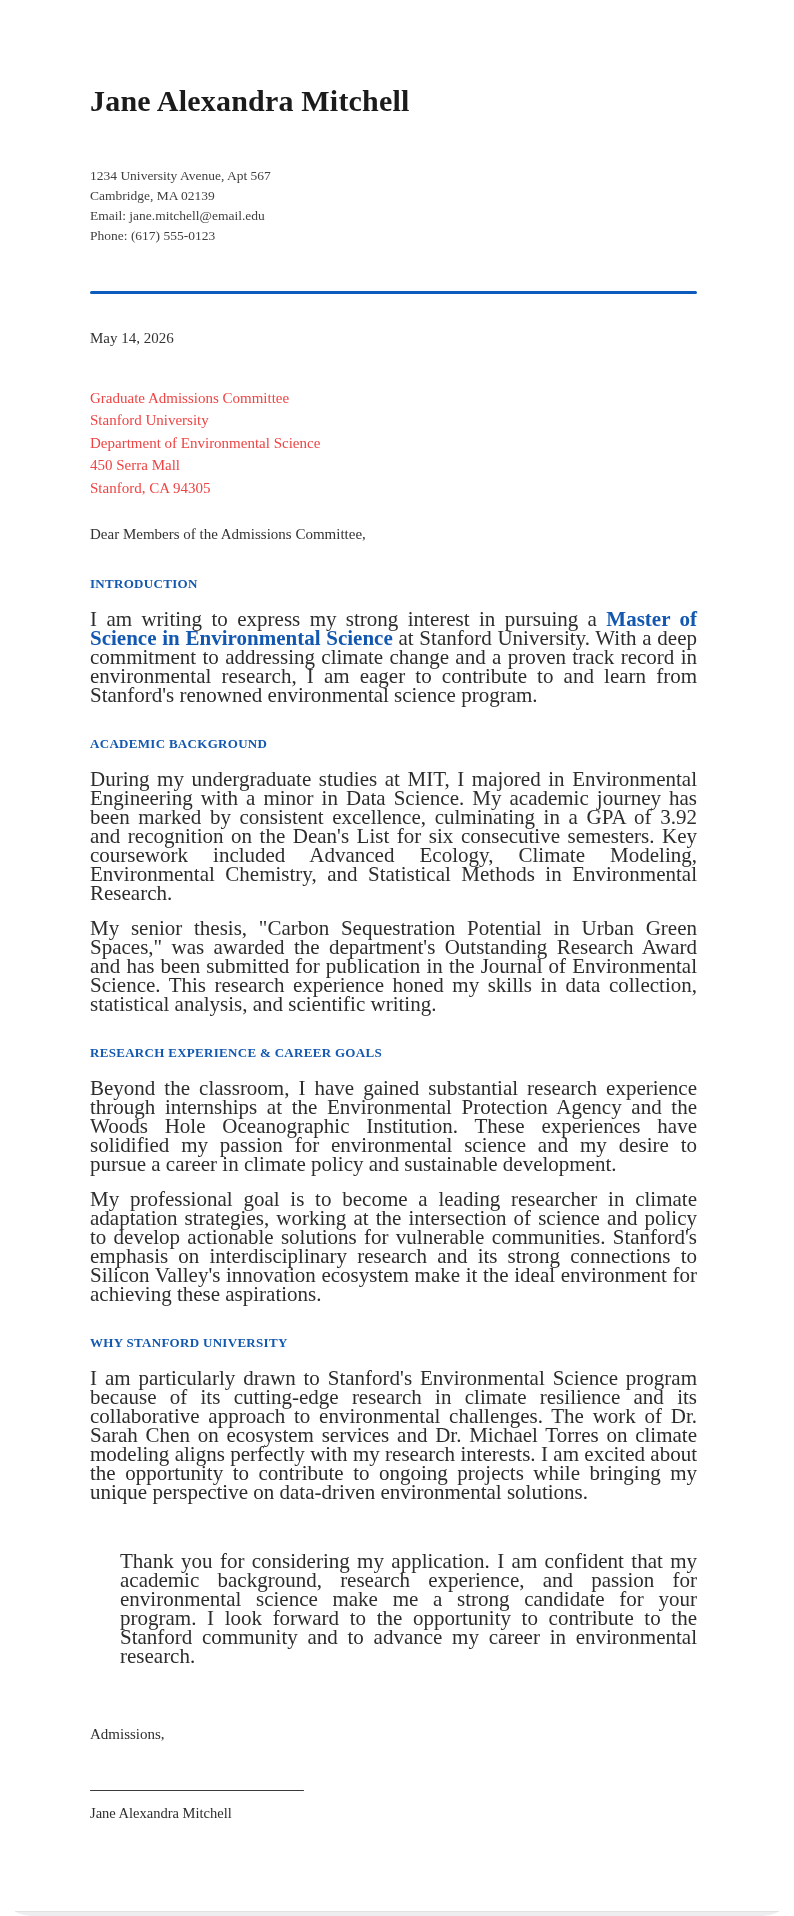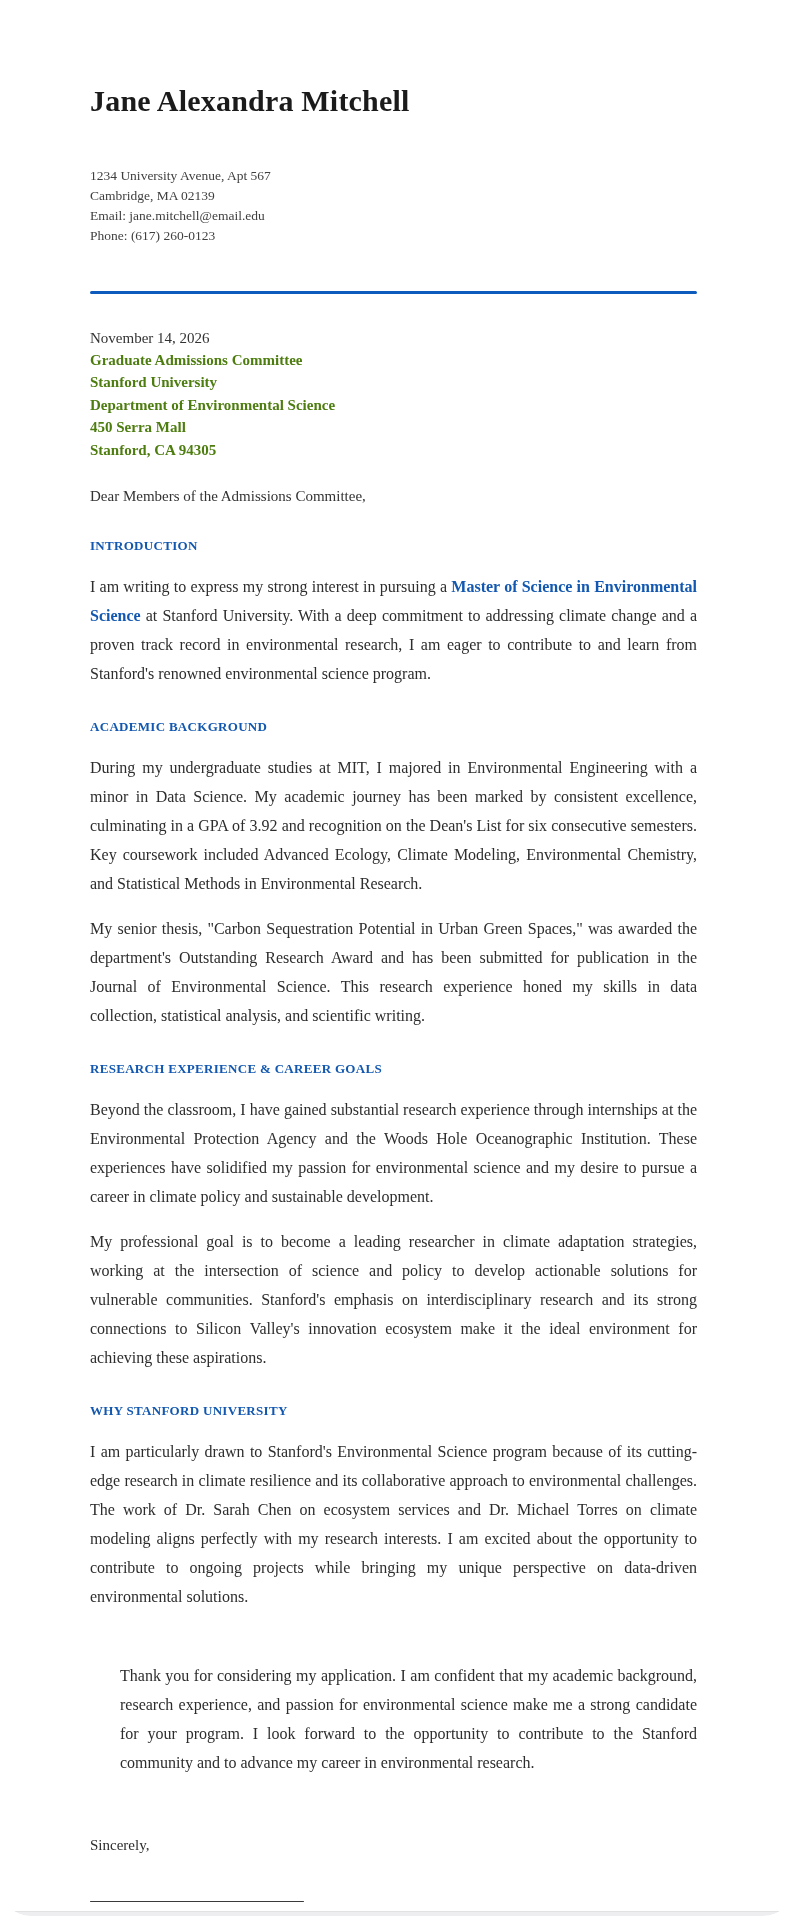--- a/index.html
+++ b/index.html
@@ -34,43 +34,43 @@
     margin-top: 45px;
     width: 100%;
   }
   .date {
     margin-top: 34px;
     font-size: 15px;
     line-height: 21px;
     color: #333333;
   }
   .recipient {
+    margin-top: 38px;
     font-size: 15px;
     line-height: 22.4px;
-    color: #4d7c0f;
-    font-weight: bold;
+    color: #ef4444;
   }
   .salutation {
     margin-top: 25px;
     font-size: 15px;
     line-height: 21px;
     color: #333333;
   }
   h2.section-heading {
     margin-top: 29px;
     font-size: 13px;
     line-height: 20px;
     font-weight: 700;
     letter-spacing: 0.3px;
     color: #1358b0;
   }
   p.body-p {
     margin-top: 16px;
-    font-size: 16px;
-    line-height: 29px;
+    font-size: 21px;
+    line-height: 19px;
     text-align: justify;
     color: #2d2d2d;
   }
   p.closing-p { margin-top: 50px; margin-left: 30px; }
   .hl {
     color: #1358b0;
     font-weight: 700;
   }
   .valediction {
     margin-top: 58px;
@@ -102,27 +102,27 @@
 <body>
 
 <div class="page">
 
   <header>
     <h1 class="sender-name">Jane Alexandra Mitchell</h1>
     <div class="contact">
       <div>1234 University Avenue, Apt 567</div>
       <div>Cambridge, MA 02139</div>
       <div>Email: jane.mitchell@email.edu</div>
-      <div>Phone: (617) 260-0123</div>
+      <div>Phone: (617) 555-0123</div>
     </div>
   </header>
 
   <hr class="divider">
 
-  <div class="date">November 14, 2026</div>
+  <div class="date">May 14, 2026</div>
 
   <div class="recipient">
     <div>Graduate Admissions Committee</div>
     <div>Stanford University</div>
     <div>Department of Environmental Science</div>
     <div>450 Serra Mall</div>
     <div>Stanford, CA 94305</div>
   </div>
 
   <p class="salutation">Dear Members of the Admissions Committee,</p>
@@ -136,21 +136,21 @@
 
   <h2 class="section-heading">RESEARCH EXPERIENCE &amp; CAREER GOALS</h2>
   <p class="body-p">Beyond the classroom, I have gained substantial research experience through internships at the Environmental Protection Agency and the Woods Hole Oceanographic Institution. These experiences have solidified my passion for environmental science and my desire to pursue a career in climate policy and sustainable development.</p>
   <p class="body-p">My professional goal is to become a leading researcher in climate adaptation strategies, working at the intersection of science and policy to develop actionable solutions for vulnerable communities. Stanford's emphasis on interdisciplinary research and its strong connections to Silicon Valley's innovation ecosystem make it the ideal environment for achieving these aspirations.</p>
 
   <h2 class="section-heading">WHY STANFORD UNIVERSITY</h2>
   <p class="body-p">I am particularly drawn to Stanford's Environmental Science program because of its cutting-edge research in climate resilience and its collaborative approach to environmental challenges. The work of Dr. Sarah Chen on ecosystem services and Dr. Michael Torres on climate modeling aligns perfectly with my research interests. I am excited about the opportunity to contribute to ongoing projects while bringing my unique perspective on data-driven environmental solutions.</p>
 
   <p class="body-p closing-p">Thank you for considering my application. I am confident that my academic background, research experience, and passion for environmental science make me a strong candidate for your program. I look forward to the opportunity to contribute to the Stanford community and to advance my career in environmental research.</p>
 
-  <p class="valediction">Sincerely,</p>
+  <p class="valediction">Admissions,</p>
 
   <div class="signature">
     <div class="sig-line"></div>
     <div class="sig-name">Jane Alexandra Mitchell</div>
   </div>
 
   <div class="bottom-strip"></div>
 </div>
 
 </body></html>

